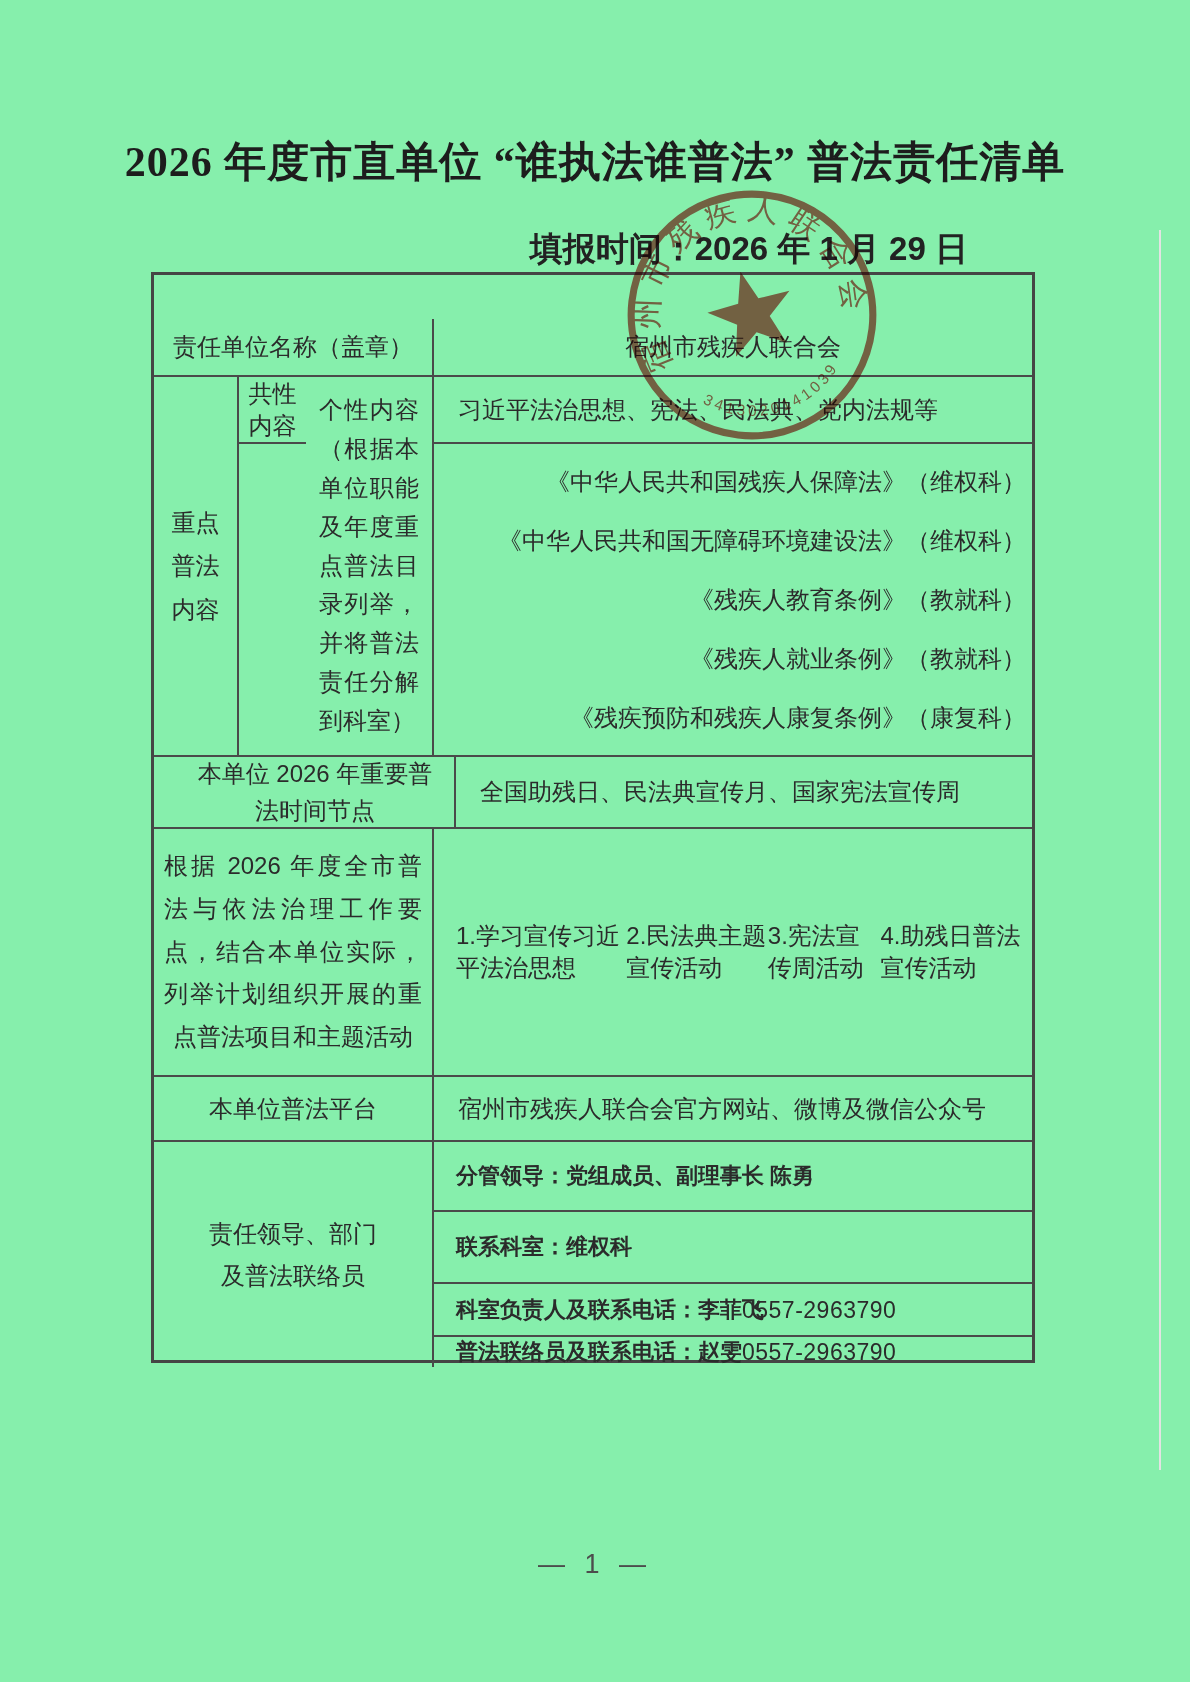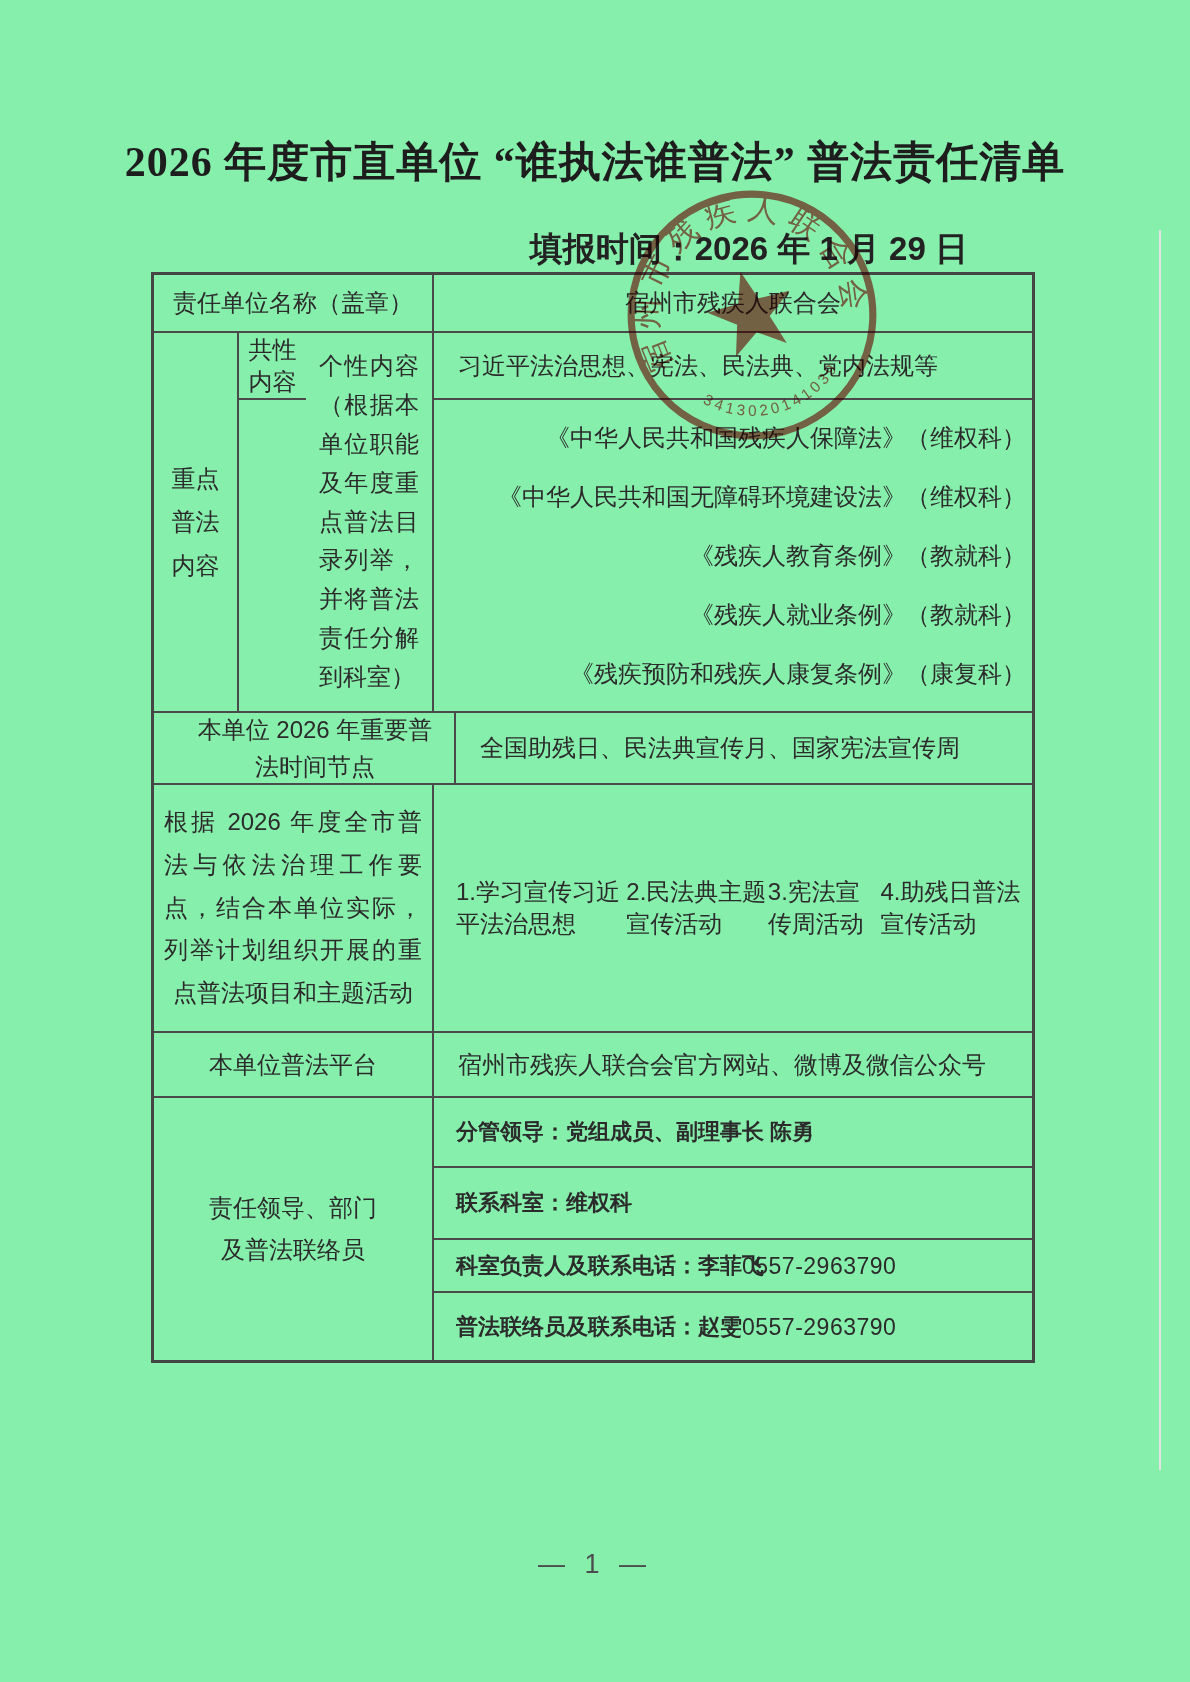--- a/index.html
+++ b/index.html
@@ -124,21 +124,21 @@
 <div class="page">
 
   <div class="scan-line"></div>
 
   <div class="doc-title">2026 年度市直单位 “谁执法谁普法” 普法责任清单</div>
 
   <div class="report-time">填报时间：2026 年 1 月 29 日</div>
 
   <div class="sheet">
 
-    <div class="trow" style="height:58px;flex:0 0 58px;">
+    <div class="trow" style="height:58px;flex:0 0 58px;margin-top:44px;">
       <div class="cell lcell">责任单位名称（盖章）</div>
       <div class="cell rcell center">宿州市残疾人联合会</div>
     </div>
 
     <div class="kc-block" style="height:380px;flex:0 0 380px;">
       <div class="kc-a">
         <div class="vtxt">重点普法内容</div>
       </div>
       <div class="kc-b">
         <div class="kc-row-top">共性内容</div>

